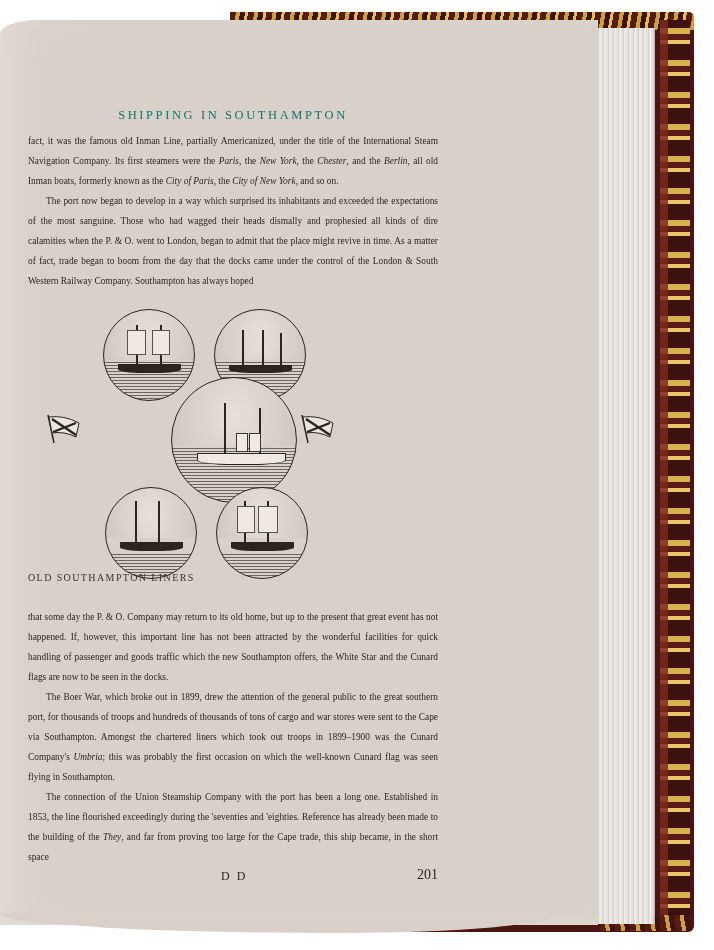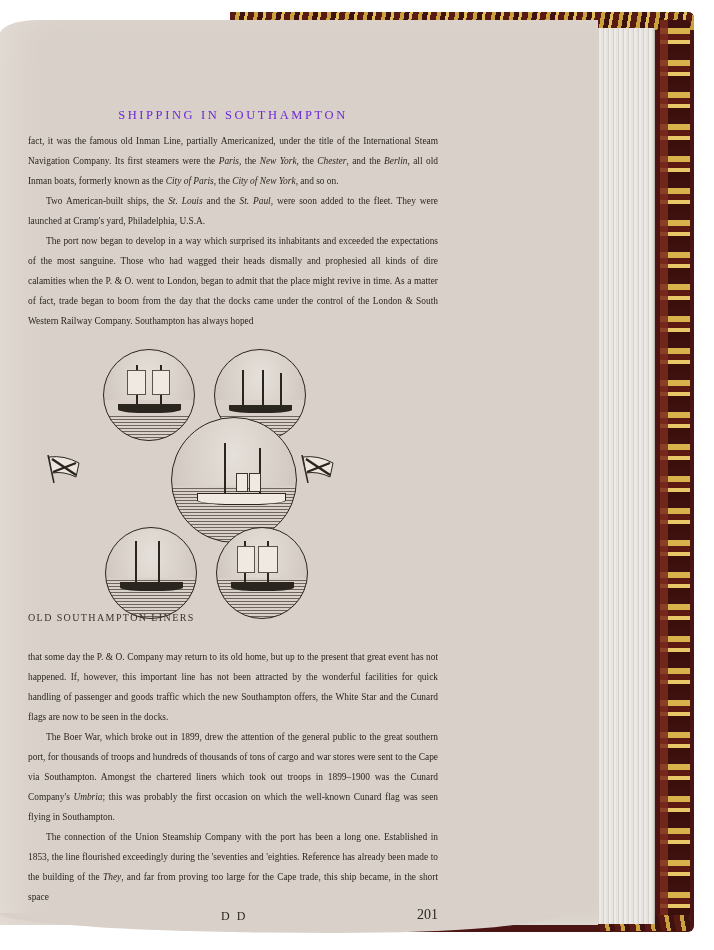--- a/index.html
+++ b/index.html
@@ -17,21 +17,21 @@
     background:repeating-linear-gradient(80deg,#5a1a14 0 6px,#c9a23e 6px 10px,#3e1210 10px 15px);}
   
   .page-edge{position:absolute;left:596px;top:28px;width:58px;height:896px;
     background:repeating-linear-gradient(90deg,#e6e3de 0 2px,#d4d0ca 2px 3px,#ecebe7 3px 5px);border-right:1px solid #bdb8b0;}
   
   .page{position:absolute;left:0;top:20px;width:598px;height:905px;background:#d8d0c9;
     border-radius:40px 0 0 0 / 14px 0 0 0;
     box-shadow:inset 30px 0 40px -20px #e4ddd6, inset 0 -10px 20px -10px #e2dcd5;}
   .page::before{content:"";position:absolute;left:0;bottom:-8px;width:560px;height:20px;background:#d8d0c9;border-radius:0 0 40% 60%/0 0 100% 100%;}
   .content{position:absolute;left:28px;top:108px;width:410px;color:#2c2622;}
-  .running-head{text-align:center;font-size:12.5px;letter-spacing:2.6px;margin:0 0 8px 0;color:#6d28d9;font-weight:normal;}
+  .running-head{text-align:center;font-size:12.5px;letter-spacing:2.6px;margin:0 0 8px 0;color:#0f766e;font-weight:normal;}
   p.body{margin:0;font-size:9.4px;line-height:20px;text-align:justify;text-indent:18px;}
   p.body.cont{text-indent:0;}
   p.body i{font-style:italic;}
   .figure{position:relative;width:410px;height:294px;margin:14px 0 8px 0;}
   .medallion{position:absolute;border:1.3px solid #2b2520;border-radius:50%;
     background:
       repeating-linear-gradient(0deg,#d8d0c9 0 2px,#6d645c 2px 3px) bottom/100% 45% no-repeat,
       radial-gradient(ellipse at 50% 30%,#e6e0da,#c9c0b7);
     overflow:hidden;}
   .medallion .ship{position:absolute;left:15%;right:15%;bottom:30%;height:10%;background:#2b2520;border-radius:0 0 40% 40%;}
@@ -53,21 +53,20 @@
 <div class="page-edge"></div>
 
 <div class="page">
 </div>
 
 <div class="content">
   <h1 class="running-head">SHIPPING IN SOUTHAMPTON</h1>
 
   <div>
     <p class="body cont">fact, it was the famous old Inman Line, partially Americanized, under the title of the International Steam Navigation Company.  Its first steamers were the <i>Paris</i>, the <i>New York</i>, the <i>Chester</i>, and the <i>Berlin</i>, all old Inman boats, formerly known as the <i>City of Paris</i>, the <i>City of New York</i>, and so on.</p>
-    <p class="body">Two American-built ships, the <i>St. Louis</i> and the <i>St. Paul</i>, were soon added to the fleet.  They were launched at Cramp's yard, Philadelphia, U.S.A.</p>
     <p class="body">The port now began to develop in a way which surprised its inhabitants and exceeded the expectations of the most sanguine.  Those who had wagged their heads dismally and prophesied all kinds of dire calamities when the P. &amp; O. went to London, began to admit that the place might revive in time.  As a matter of fact, trade began to boom from the day that the docks came under the control of the London &amp; South Western Railway Company.  Southampton has always hoped</p>
   </div>
 
   <div class="figure">
 
     <div class="medallion" style="left:75px;top:4px;width:90px;height:90px;">
       <div class="mast" style="left:35%;height:45%;"></div>
         <div class="mast" style="left:62%;height:45%;"></div>
       <div class="sail" style="left:26%;top:22%;width:18%;height:26%;"></div>
         <div class="sail" style="left:53%;top:22%;width:18%;height:26%;"></div>

